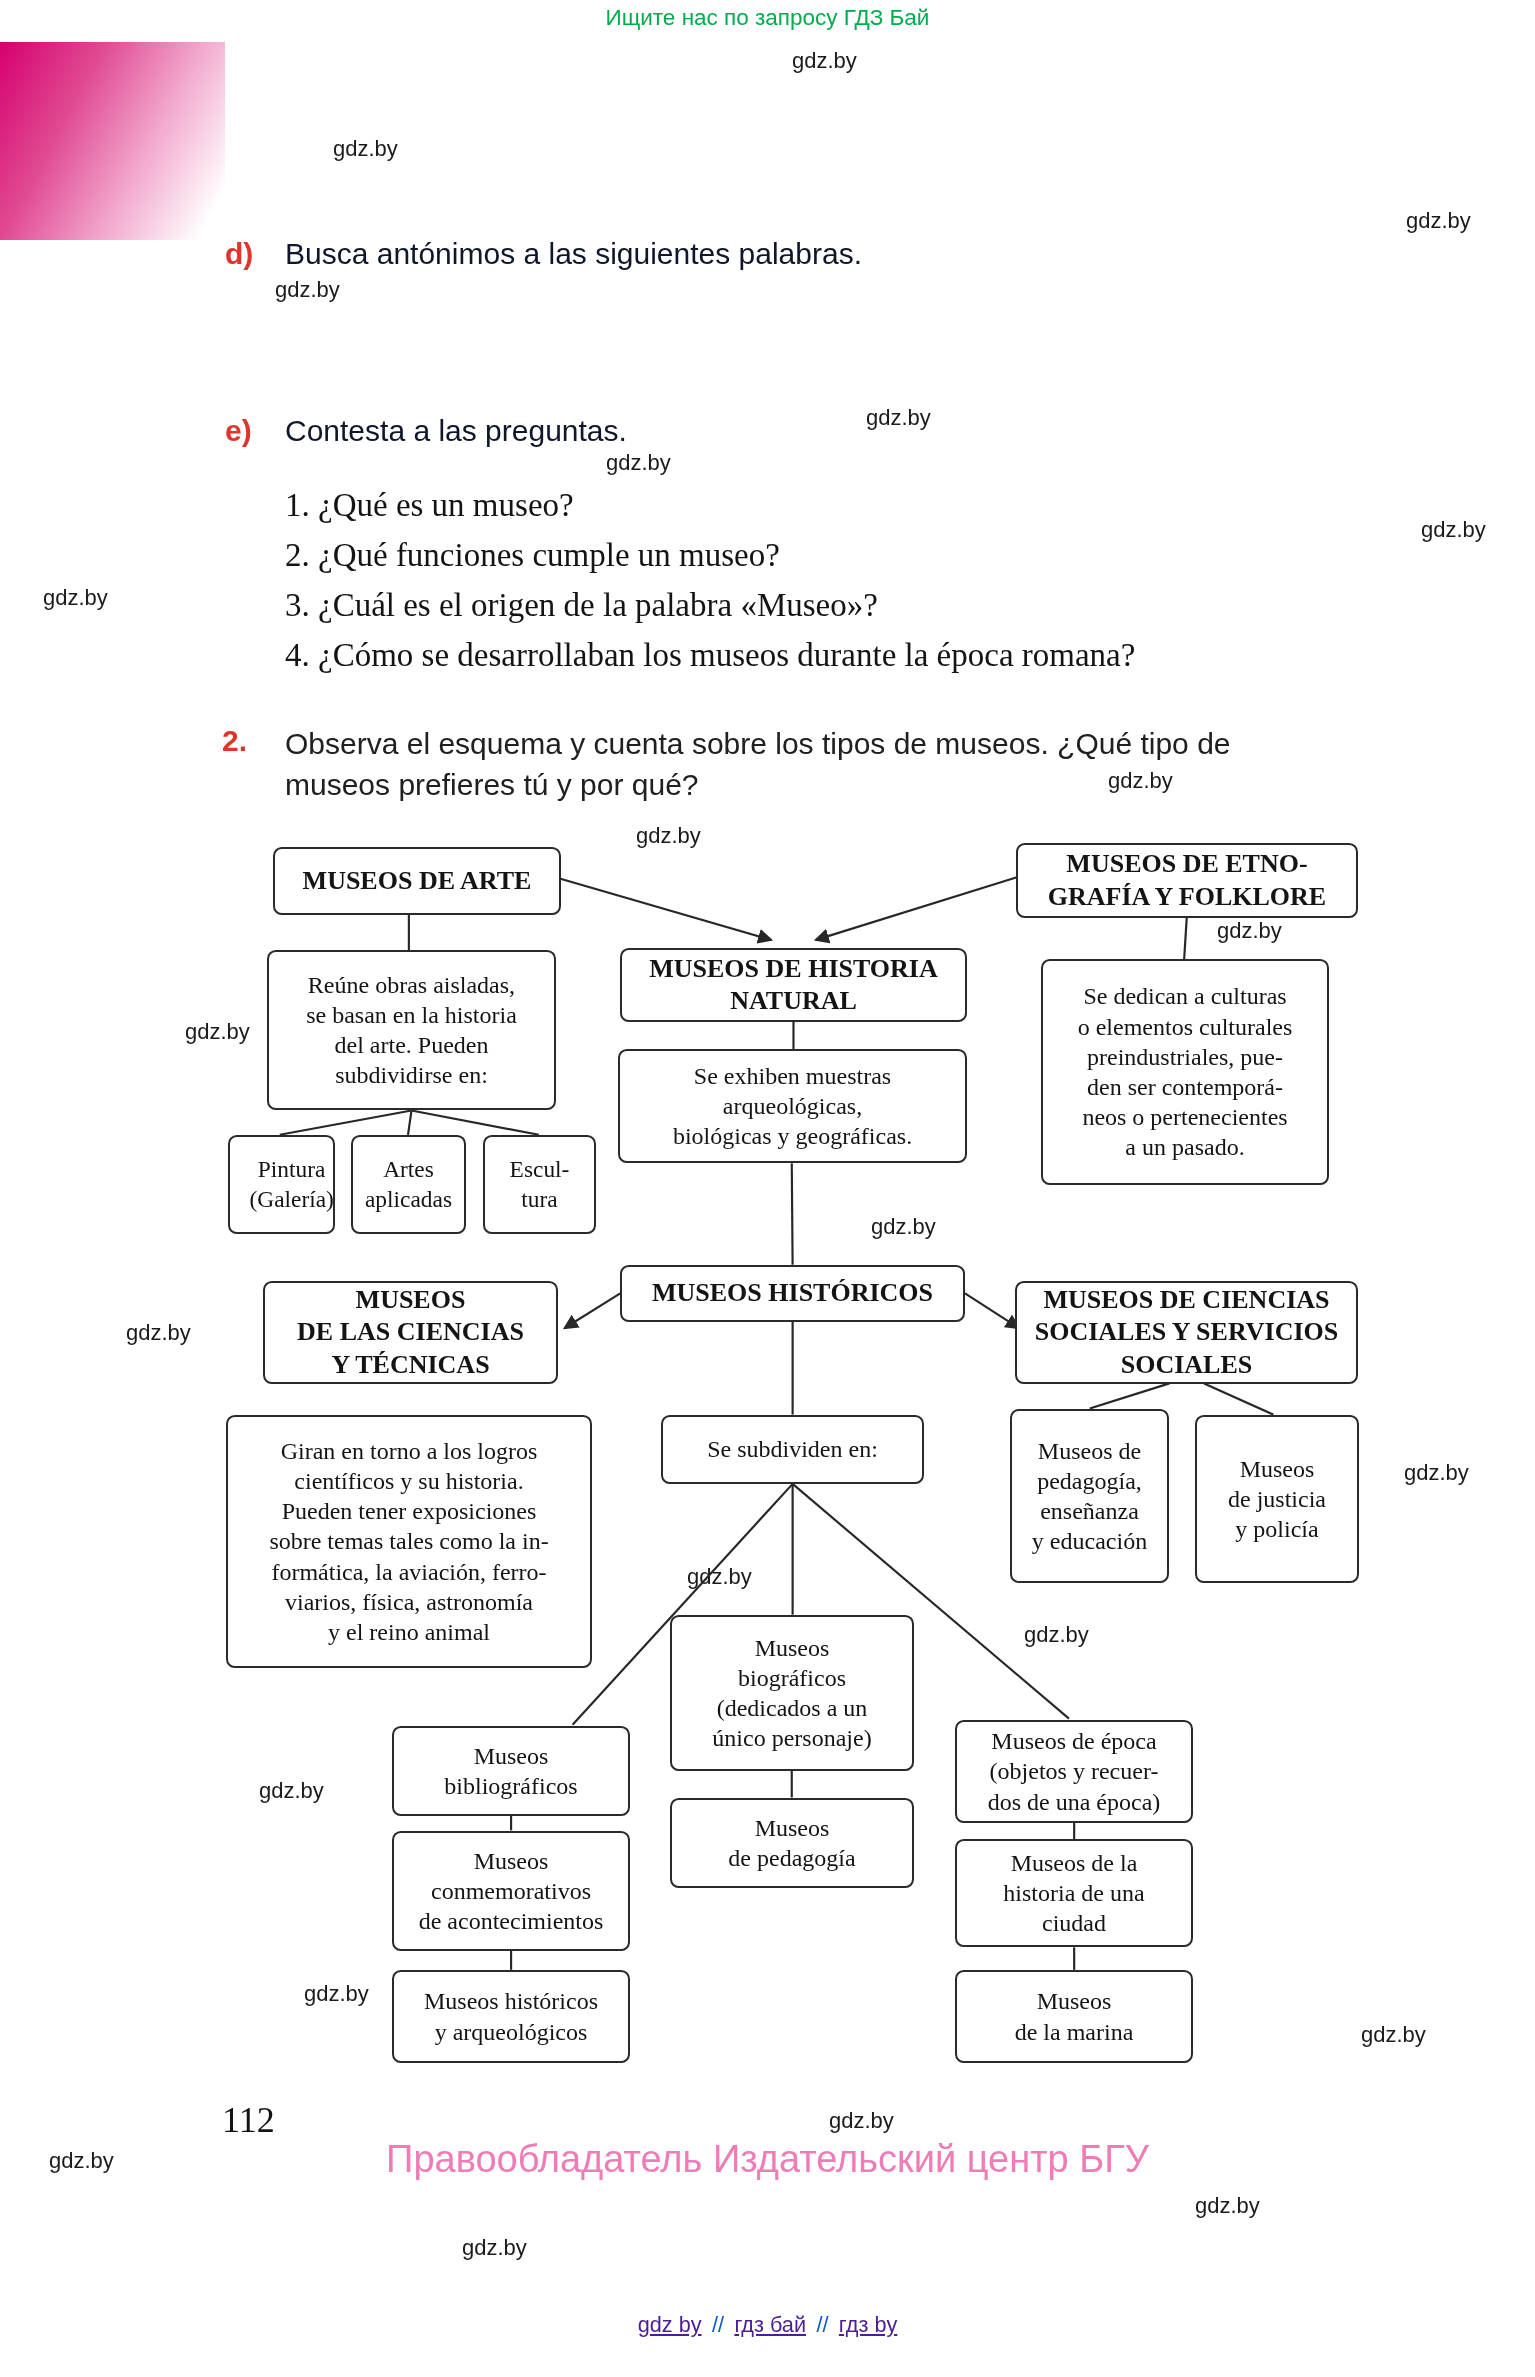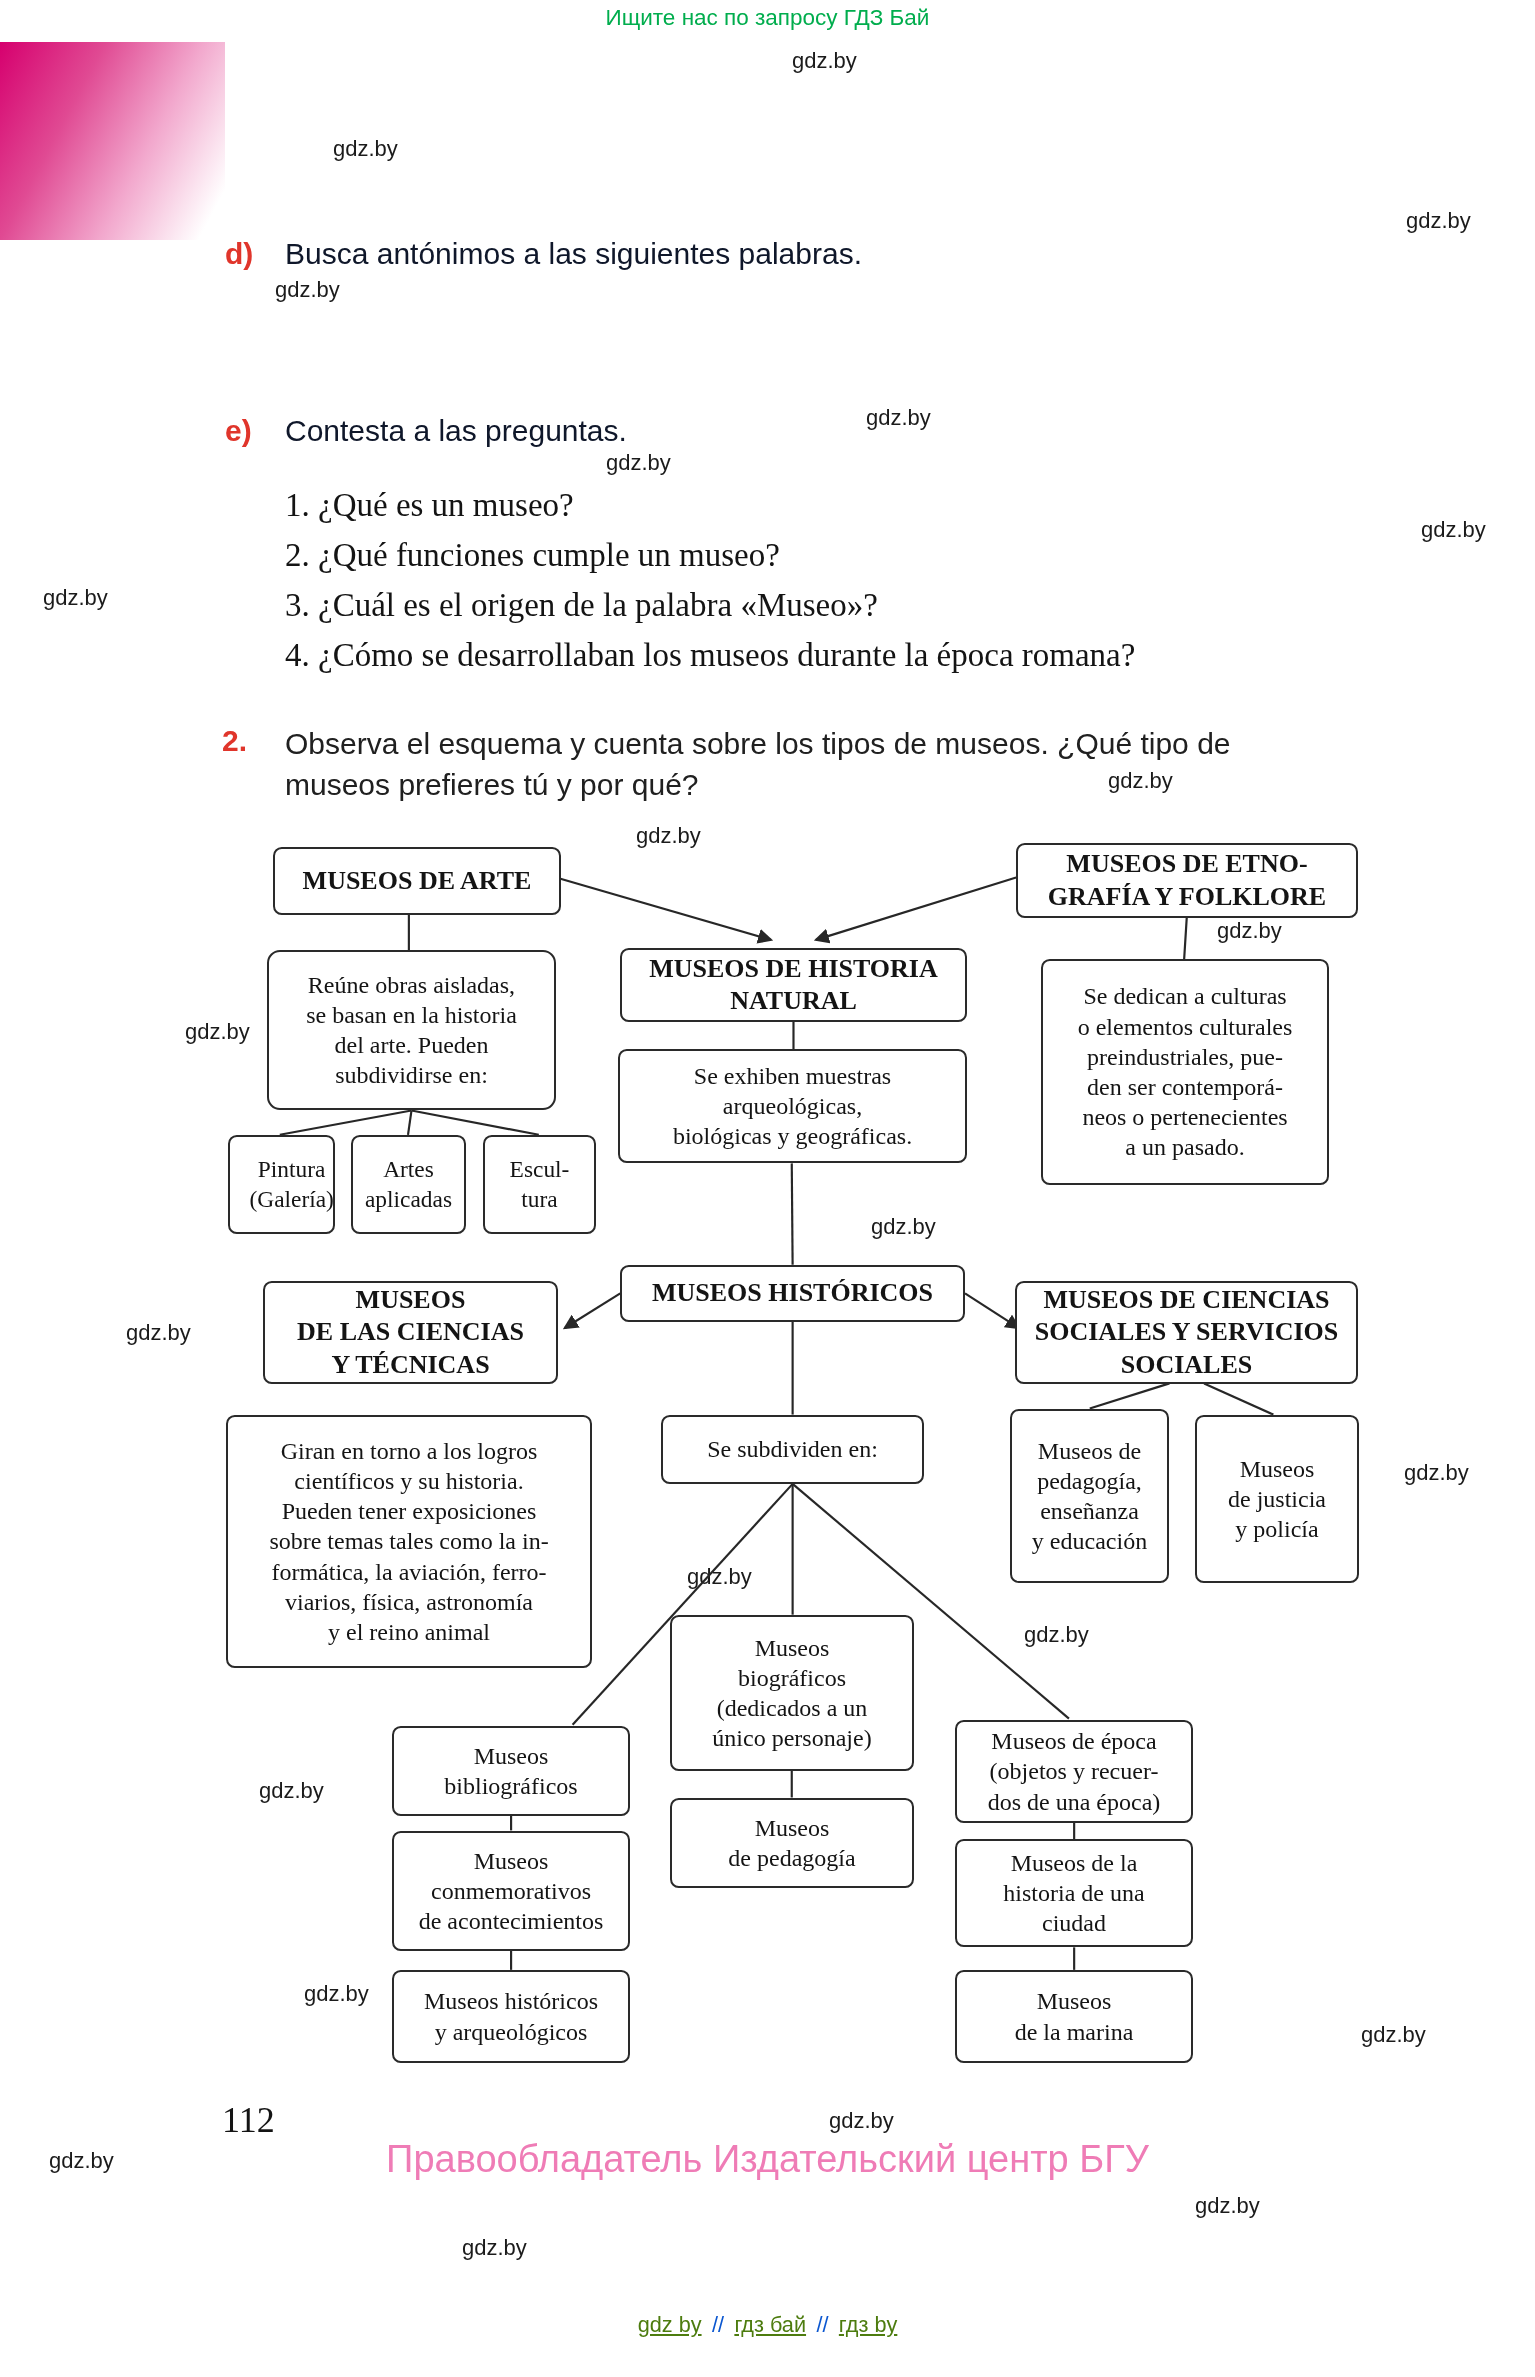--- a/index.html
+++ b/index.html
@@ -55,21 +55,21 @@
     font-size:36px; color:#141414;
   }
   .footer-pink {
     position:absolute; left:0; width:100%; text-align:center;
     font-family:"Liberation Sans", sans-serif; font-size:38px; color:#ef7cb6;
   }
   .footer-links {
     position:absolute; left:0; width:100%; text-align:center;
     font-family:"Liberation Sans", sans-serif; font-size:21.7px; color:#0b57d0;
   }
-  .footer-links a { color:#4d7c0f; text-decoration:underline; cursor:pointer; margin:0 5.2px; }
+  .footer-links a { color:#4c1d95; text-decoration:underline; cursor:pointer; margin:0 5.2px; }
   .footer-links .sep { color:#0b57d0; margin:0 5.2px; }
 </style>
 </head>
 <body>
 
 <div class="page">
 
   <div class="green-note">Ищите нас по запросу ГДЗ Бай</div>
   <div class="corner-gradient"></div>
 
@@ -142,21 +142,21 @@
     <line x1="590" y1="2251" x2="590" y2="2274"></line>
     <line x1="1240" y1="2104" x2="1240" y2="2123"></line>
     <line x1="1240" y1="2248" x2="1240" y2="2274"></line>
   </svg>
 
   <div class="dbox hdr" style="left:273px;top:847px;width:288px;height:68px;">MUSEOS DE ARTE</div>
   <div class="dbox hdr" style="left:1016px;top:843px;width:342px;height:75px;">MUSEOS DE ETNO-
 GRAFÍA Y FOLKLORE</div>
   <div class="dbox hdr" style="left:620px;top:948px;width:347px;height:74px;">MUSEOS DE HISTORIA
 NATURAL</div>
-  <div class="dbox" style="left:267px;top:950px;width:289px;height:160px;border-radius:13px;">Reúne obras aisladas,
+  <div class="dbox" style="left:267px;top:950px;width:289px;height:160px;">Reúne obras aisladas,
 se basan en la historia
 del arte. Pueden
 subdividirse en:</div>
   <div class="dbox sm" style="left:228px;top:1135px;width:107px;height:99px;padding-left:22px;">Pintura
 (Galería)</div>
   <div class="dbox sm" style="left:351px;top:1135px;width:115px;height:99px;">Artes
 aplicadas</div>
   <div class="dbox sm" style="left:483px;top:1135px;width:113px;height:99px;">Escul-
 tura</div>
   <div class="dbox" style="left:618px;top:1049px;width:349px;height:114px;">Se exhiben muestras

